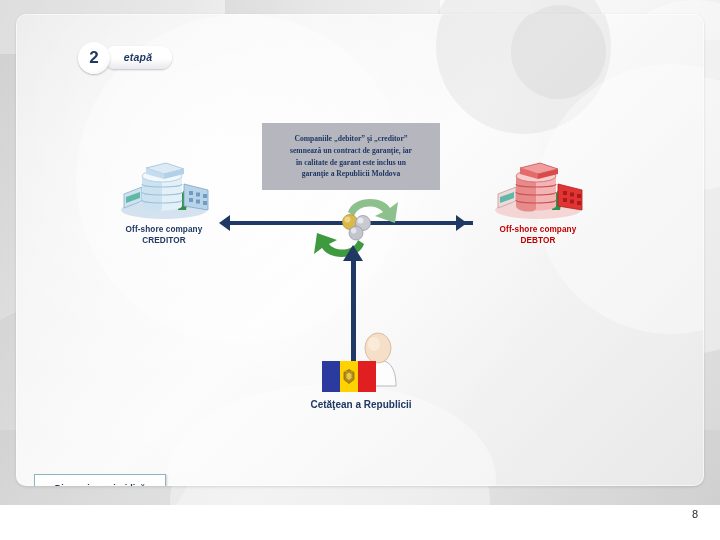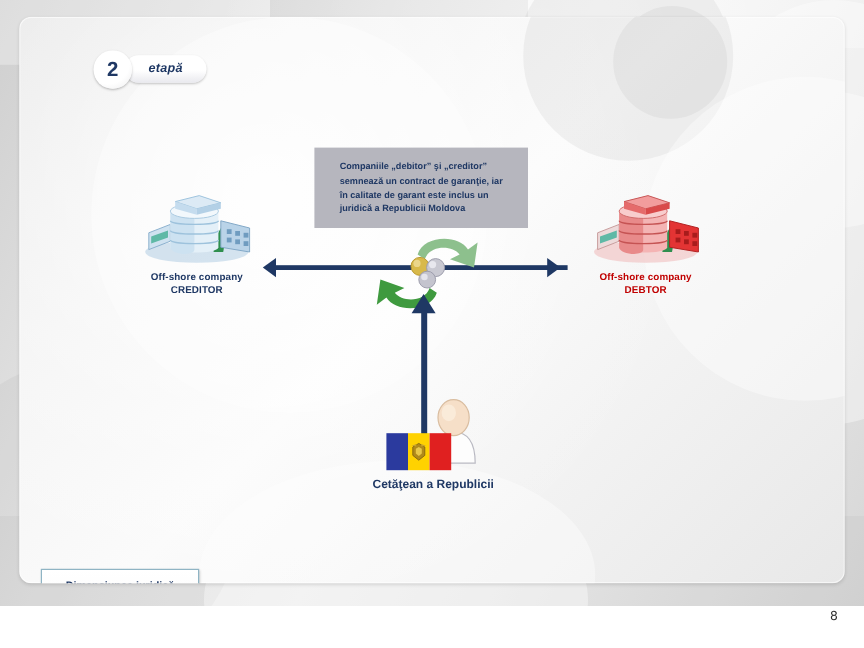--- a/index.html
+++ b/index.html
@@ -51,22 +51,22 @@
     display:block;text-align:center;line-height:32px;font-size:17px;font-weight:bold;color:#1f3864;
   }
 
   
   #descbox{
     position:absolute;left:246px;top:109px;width:178px;height:67px;
     background:#b6b6be;
     display:flex;align-items:center;justify-content:center;
   }
   #descbox p{
-    margin:0;padding:0 7px;text-align:left;color:#1f3864;
-    font-size:7.6px;font-weight:bold;line-height:11.6px;
+    margin:0;padding:0 7px;text-align:center;color:#1f3864;
+    font-size:7.6px;font-weight:bold;line-height:11.6px;font-family:Liberation Serif, serif;
   }
 
   
   .node{position:absolute;text-align:center;}
   .node .cap{font-size:8.2px;font-weight:bold;line-height:11px;letter-spacing:.1px;}
   .cap.blue{color:#1f3864;}
   .cap.red{color:#c00000;}
 
   #node-creditor{left:88px;top:140px;width:120px;}
   #node-debtor{left:462px;top:140px;width:120px;}
@@ -133,21 +133,21 @@
       <div class="disc">
         <span>2</span>
       </div>
     </div>
 
     <div id="descbox">
       <p>
         <span>Companiile „debitor” şi „creditor”</span><br>
         <span>semnează un contract de garanţie, iar</span><br>
         <span>în calitate de garant este inclus un</span><br>
-        <span>juridică a Republicii Moldova</span>
+        <span>garanţie a Republicii Moldova</span>
       </p>
     </div>
 
     <div class="arrowL" style="left:203px;"></div>
     <div class="hline" style="left:214px;width:243px;"></div>
     <div class="arrowR" style="left:440px;"></div>
 
     <svg style="position:absolute;left:290px;top:178px;width:100px;height:76px;overflow:visible;" viewBox="0 0 100 76">
 
       <path d="M42 20 C47 4, 76 3, 84 16 L92 10 L89 31 L69 24 L77 20 C71 12, 52 12, 48 24 Z" fill="#8dc08d"></path>

